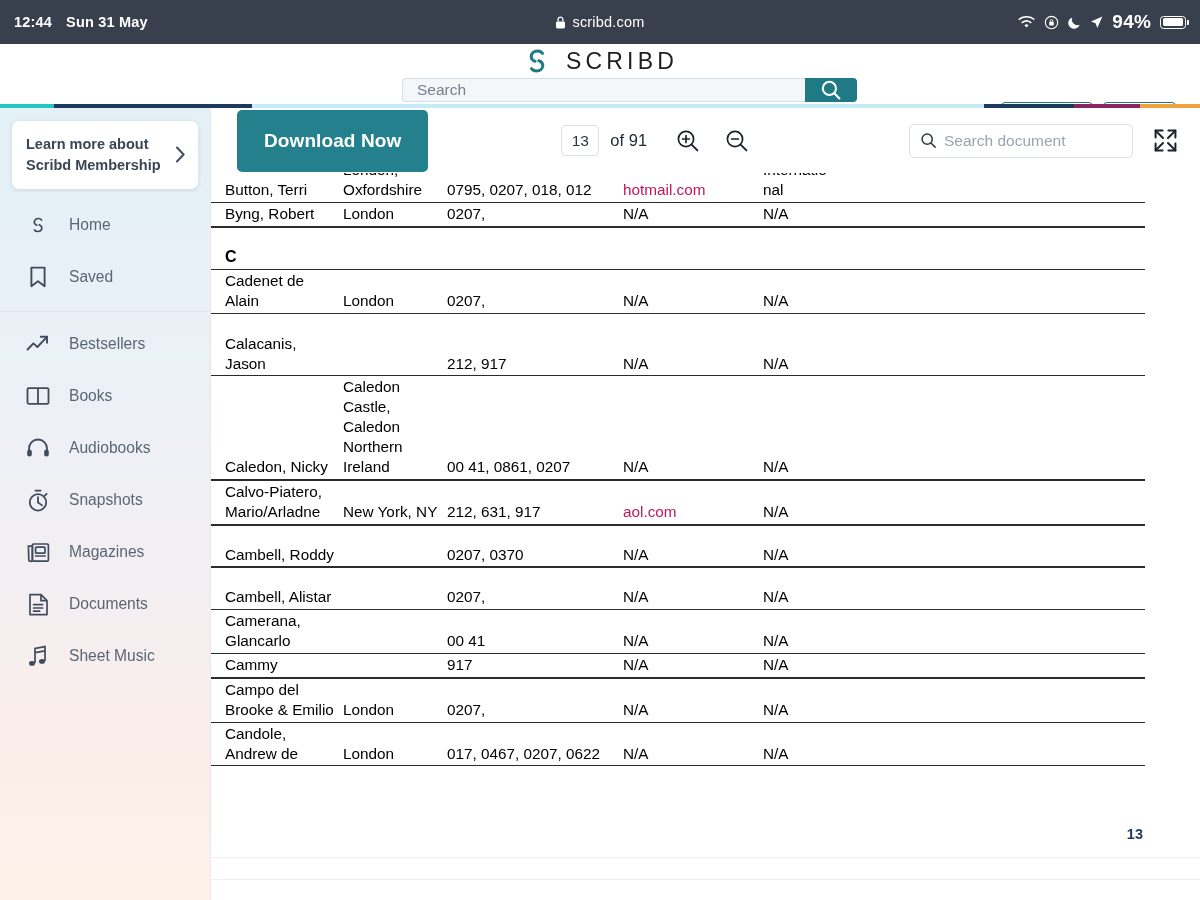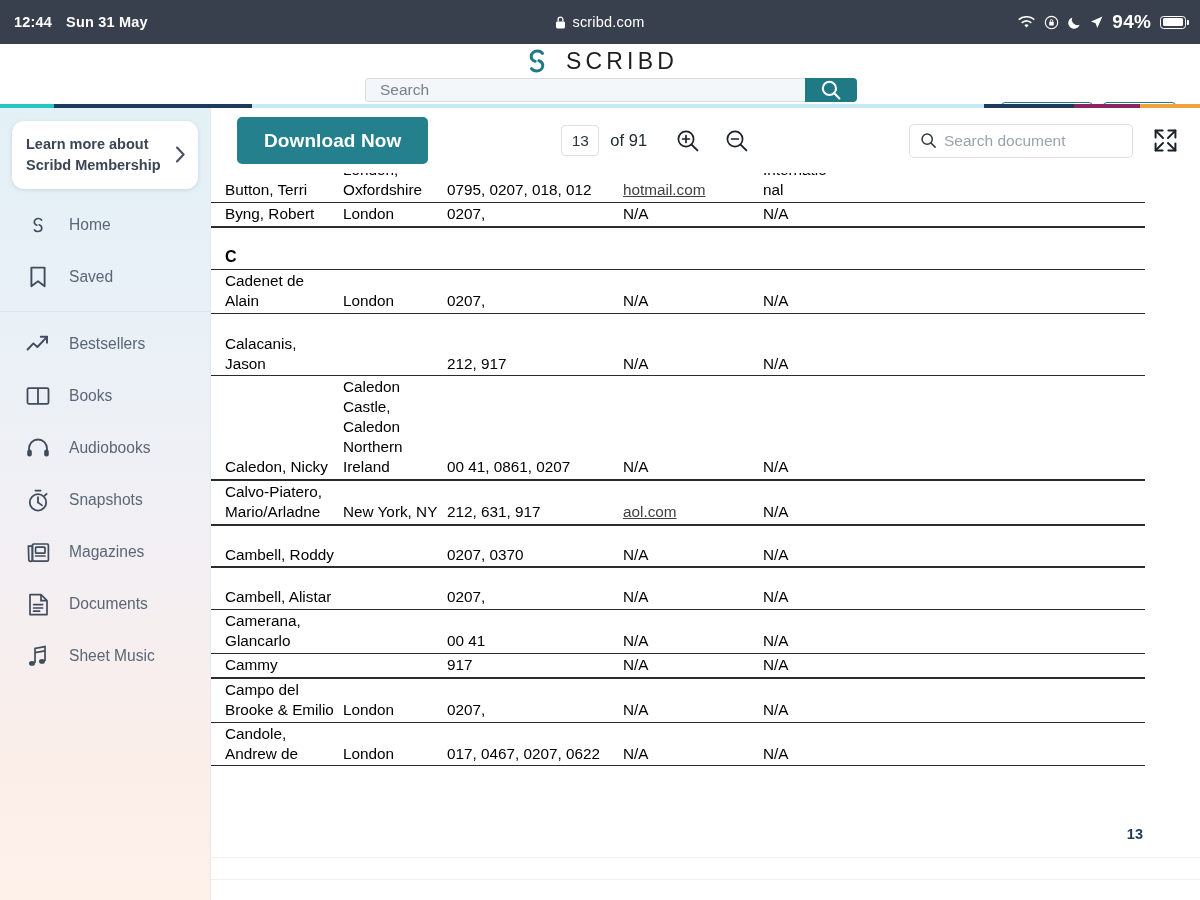--- a/index.html
+++ b/index.html
@@ -59,21 +59,21 @@
   .brand-word {
     font-size: 23px; letter-spacing: 4.2px; color: #1e1e1e; font-weight: 400;
   }
   .searchbar {
     display: flex; margin-left: 24px; height: 38px; width: 492px;
   }
   .search-input {
     flex: 1; border: 1px solid #d6dde3; border-right: none;
     border-radius: 4px 0 0 4px; background: #f4f7fa;
     padding: 0 14px; font-size: 15.5px; color: #5b6573;
-    font-family: "Liberation Sans", sans-serif; outline: none;
+    font-family: "Liberation Sans", sans-serif; outline: none; margin-left: 37px;
   }
   .search-input::placeholder { color: #73808e; }
   .search-btn {
     width: 52px; background: #1f7a85; border: none; border-radius: 0 4px 4px 0;
     display: flex; align-items: center; justify-content: center; cursor: pointer;
   }
   .hdr-right { margin-left: auto; display: flex; align-items: center; gap: 0; }
   .hdr-action {
     display: flex; align-items: center; gap: 9px;
     color: #b91c1c; font-size: 14.5px; font-weight: 600; cursor: pointer;
@@ -103,21 +103,21 @@
   .app { display: flex; height: calc(900px - 44px - 64px); }
 
   
   .sidebar {
     width: 211px; flex: 0 0 211px;
     background: linear-gradient(to bottom, #e3f0f6 0%, #e9f1f7 28%, #f3eff3 58%, #fbeee9 82%, #fdf1ea 100%);
     border-right: 1px solid #e4e9ee;
     padding-top: 13px; position: relative; overflow: hidden;
   }
   .promo {
-    margin: 0 12px 0 12px; background: #fff; border-radius: 12px;
+    margin: 0 12px 0 12px; background: #fff; border-radius: 7px;
     box-shadow: 0 1px 4px rgba(20,40,60,.13);
     padding: 13px 12px 14px 14px;
     display: flex; align-items: center; cursor: pointer;
   }
   .promo-txt {
     font-size: 14.5px; line-height: 1.42; font-weight: 700; color: #3b4654;
   }
   .promo-arrow { margin-left: auto; color: #44506b; font-size: 17px; font-weight: 700; }
   .nav-list { margin-top: 10px; }
   .nav-item {
@@ -129,21 +129,21 @@
   .nav-sep { height: 1px; background: #dde5ec; margin: 8px 0 6px; }
 
   
   .reader { flex: 1; display: flex; flex-direction: column; background: #fff; min-width: 0; }
   .toolbar {
     height: 65px; background: #fff; display: flex; align-items: center;
     padding: 0 22px 0 26px; position: relative; z-index: 3;
   }
   .dl-btn {
     background: #24808c; color: #fff; border: none; border-radius: 5px;
-    height: 47px; padding: 0 27px; font-size: 19px; font-weight: 700;
+    height: 62px; padding: 0 27px; font-size: 19px; font-weight: 700;
     cursor: pointer; font-family: "Liberation Sans", sans-serif;
     letter-spacing: .1px;
   }
   .pager { display: flex; align-items: center; gap: 11px; margin-left: 133px; }
   .page-box {
     width: 38px; height: 31px; border: 1px solid #dcdfe3; border-radius: 4px;
     background: #fff; text-align: center; font-size: 15.5px; color: #2c3440;
     font-family: "Liberation Sans", sans-serif; outline: none;
   }
   .page-total { font-size: 16.5px; color: #222b36; }
@@ -183,21 +183,21 @@
   }
   .c-name   { width: 128px; padding-left: 14px !important; }
   .c-loc    { width: 104px; }
   .c-phone  { width: 176px; }
   .c-email  { width: 140px; }
   .c-extra  { width: 128px; }
   .c-x1, .c-x2, .c-x3 { width: 86px; }
   tr.spacer td { border-bottom: none; height: 19px; }
   tr.thick td { border-bottom-width: 2.4px; }
   .sec-letter { font-weight: 700; font-size: 16px; }
-  .mail-link { color: #404040; text-decoration: underline; }
+  .mail-link { color: #be185d; }
   .pagenum {
     position: absolute; right: 57px; bottom: 44px;
     font-size: 14.5px; font-weight: 700; color: #1d3a5c;
   }
   .page-gap { position: absolute; left: 0; right: 0; height: 1px; background: #eceff3; }
 </style>
 </head>
 <body>
 
 <div class="status-bar">

